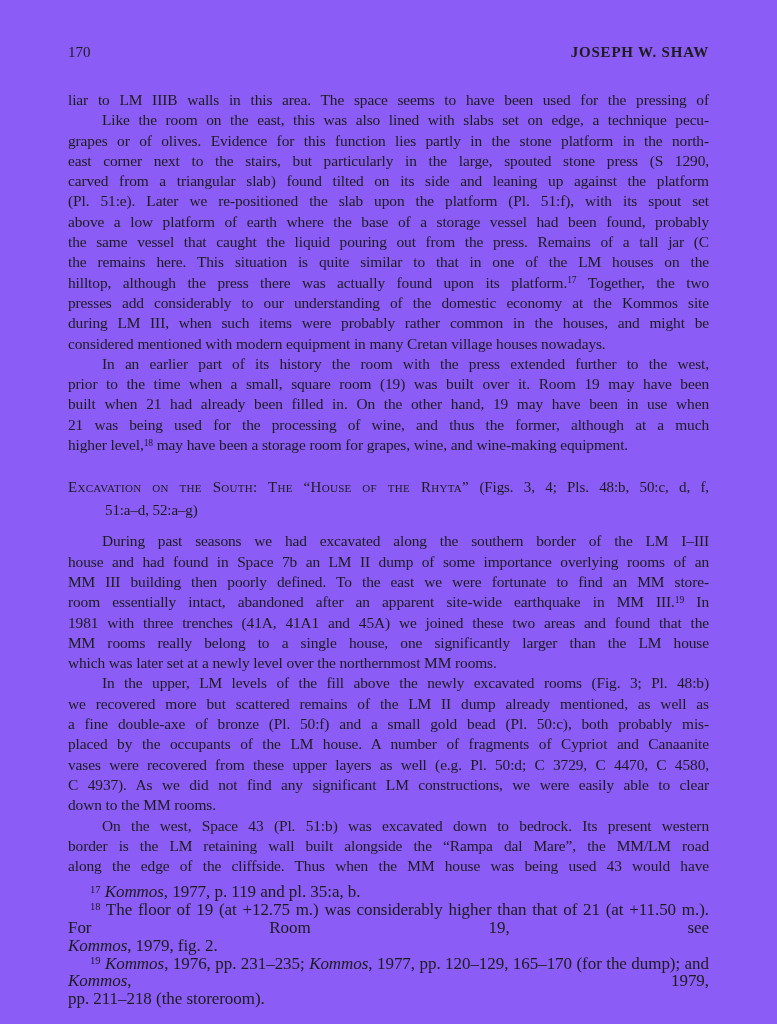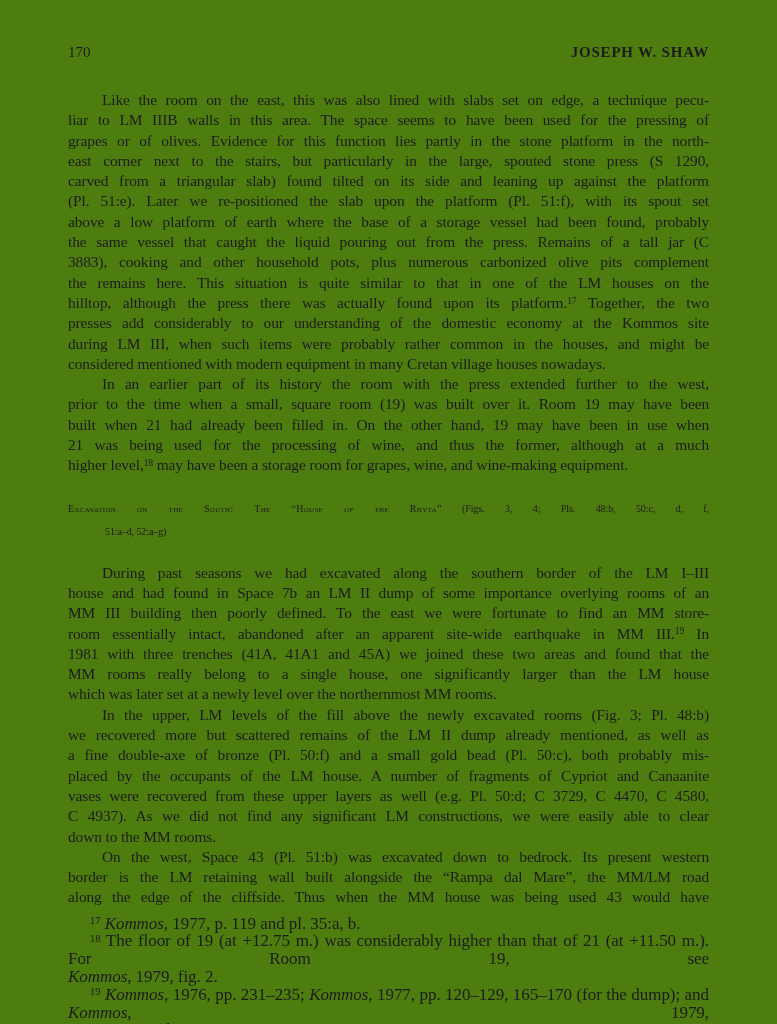--- a/index.html
+++ b/index.html
@@ -1,20 +1,20 @@
 <!DOCTYPE html>
 <html><head>
 <meta charset="utf-8">
 <style>
   html, body { margin: 0; padding: 0; background: #e8e8e8; }
   .page {
     position: relative;
     width: 777px;
     height: 1024px;
-    background: #4d7c0f;
+    background: #8b5cf6;
     font-family: "Liberation Serif", serif;
     color: #1c1c1c;
     overflow: hidden;
   }
   .content {
     position: absolute;
     left: 68px;
     top: 44px;
     width: 641px;
   }
@@ -34,22 +34,22 @@
   .body-block.first-block { margin-top: 30px; }
   .line {
     text-align: justify;
     text-align-last: justify;
     min-height: 20.3px;
   }
   .line.last { text-align-last: left; }
   .line.first { text-indent: 34px; }
   .heading-block {
     margin-top: 21px;
-    margin-bottom: 20px;
-    font-size: 10px;
+    margin-bottom: 9px;
+    font-size: 15px;
     line-height: 23px;
     letter-spacing: -0.1px;
   }
   .hline1 { text-align: justify; text-align-last: justify; }
   .sc { font-variant: small-caps; letter-spacing: 0.3px; }
   .hline2 {
     padding-left: 37px;
     text-align: left;
     text-align-last: left;
   }
@@ -76,29 +76,28 @@
 <div class="page">
   <div class="content">
 
     <header class="pagehead">
       <span class="pagenum">170</span>
       <div class="runhead">JOSEPH W. SHAW</div>
     </header>
 
     <div class="body-block first-block">
         <div class="para">
+          <div class="line">liar to LM IIIB walls in this area. The space seems to have been used for the pressing of</div>
           <div class="line first">Like the room on the east, this was also lined with slabs set on edge, a technique pecu-</div>
-          <div class="line">liar to LM IIIB walls in this area. The space seems to have been used for the pressing of</div>
           <div class="line">grapes or of olives. Evidence for this function lies partly in the stone platform in the north-</div>
           <div class="line">east corner next to the stairs, but particularly in the large, spouted stone press (S 1290,</div>
           <div class="line">carved from a triangular slab) found tilted on its side and leaning up against the platform</div>
           <div class="line">(Pl. 51:e). Later we re-positioned the slab upon the platform (Pl. 51:f), with its spout set</div>
           <div class="line">above a low platform of earth where the base of a storage vessel had been found, probably</div>
           <div class="line">the same vessel that caught the liquid pouring out from the press. Remains of a tall jar (C</div>
-          <div class="line">3883), cooking and other household pots, plus numerous carbonized olive pits complement</div>
           <div class="line">the remains here. This situation is quite similar to that in one of the LM houses on the</div>
           <div class="line">hilltop, although the press there was actually found upon its platform.<sup>17</sup> Together, the two</div>
           <div class="line">presses add considerably to our understanding of the domestic economy at the Kommos site</div>
           <div class="line">during LM III, when such items were probably rather common in the houses, and might be</div>
           <div class="line last">considered mentioned with modern equipment in many Cretan village houses nowadays.</div>
         </div>
         <div class="para">
           <div class="line first">In an earlier part of its history the room with the press extended further to the west,</div>
           <div class="line">prior to the time when a small, square room (19) was built over it. Room 19 may have been</div>
           <div class="line">built when 21 had already been filled in. On the other hand, 19 may have been in use when</div>

